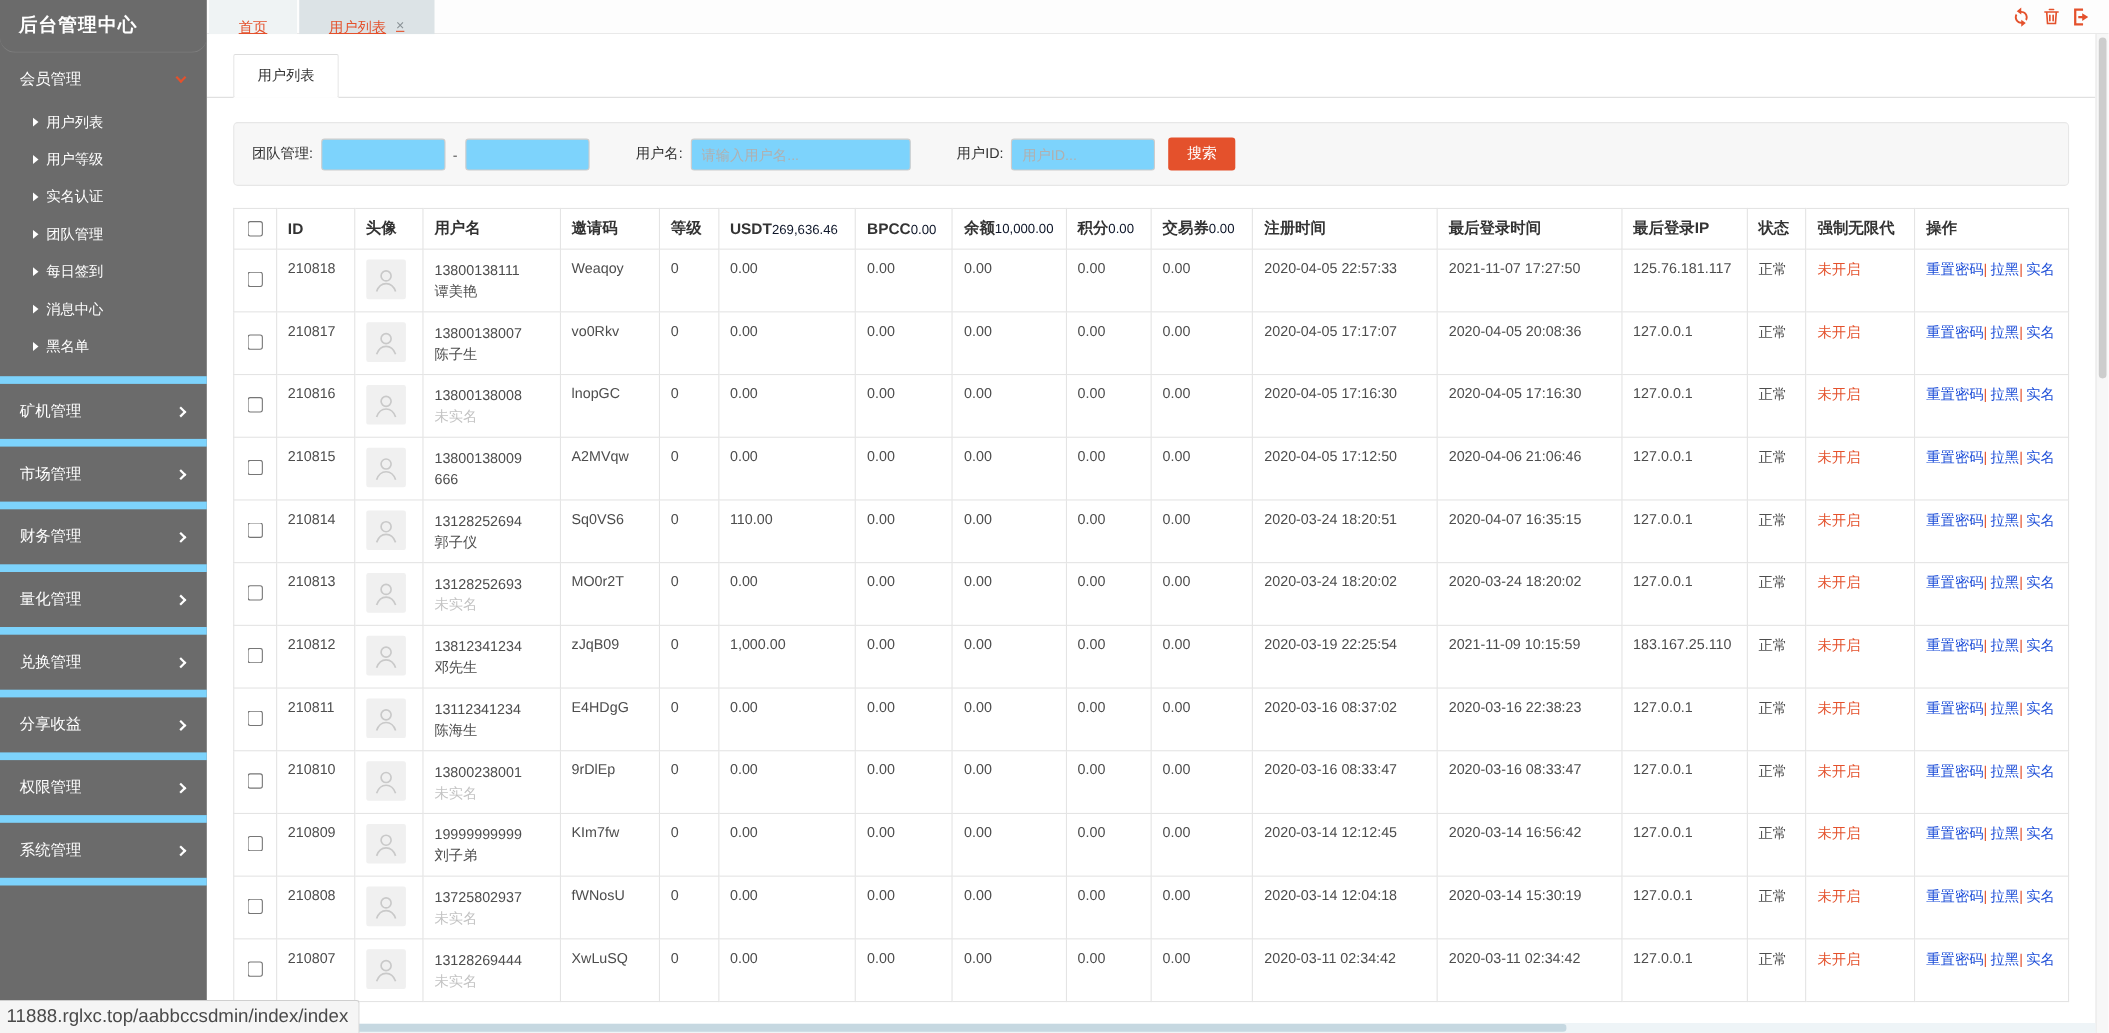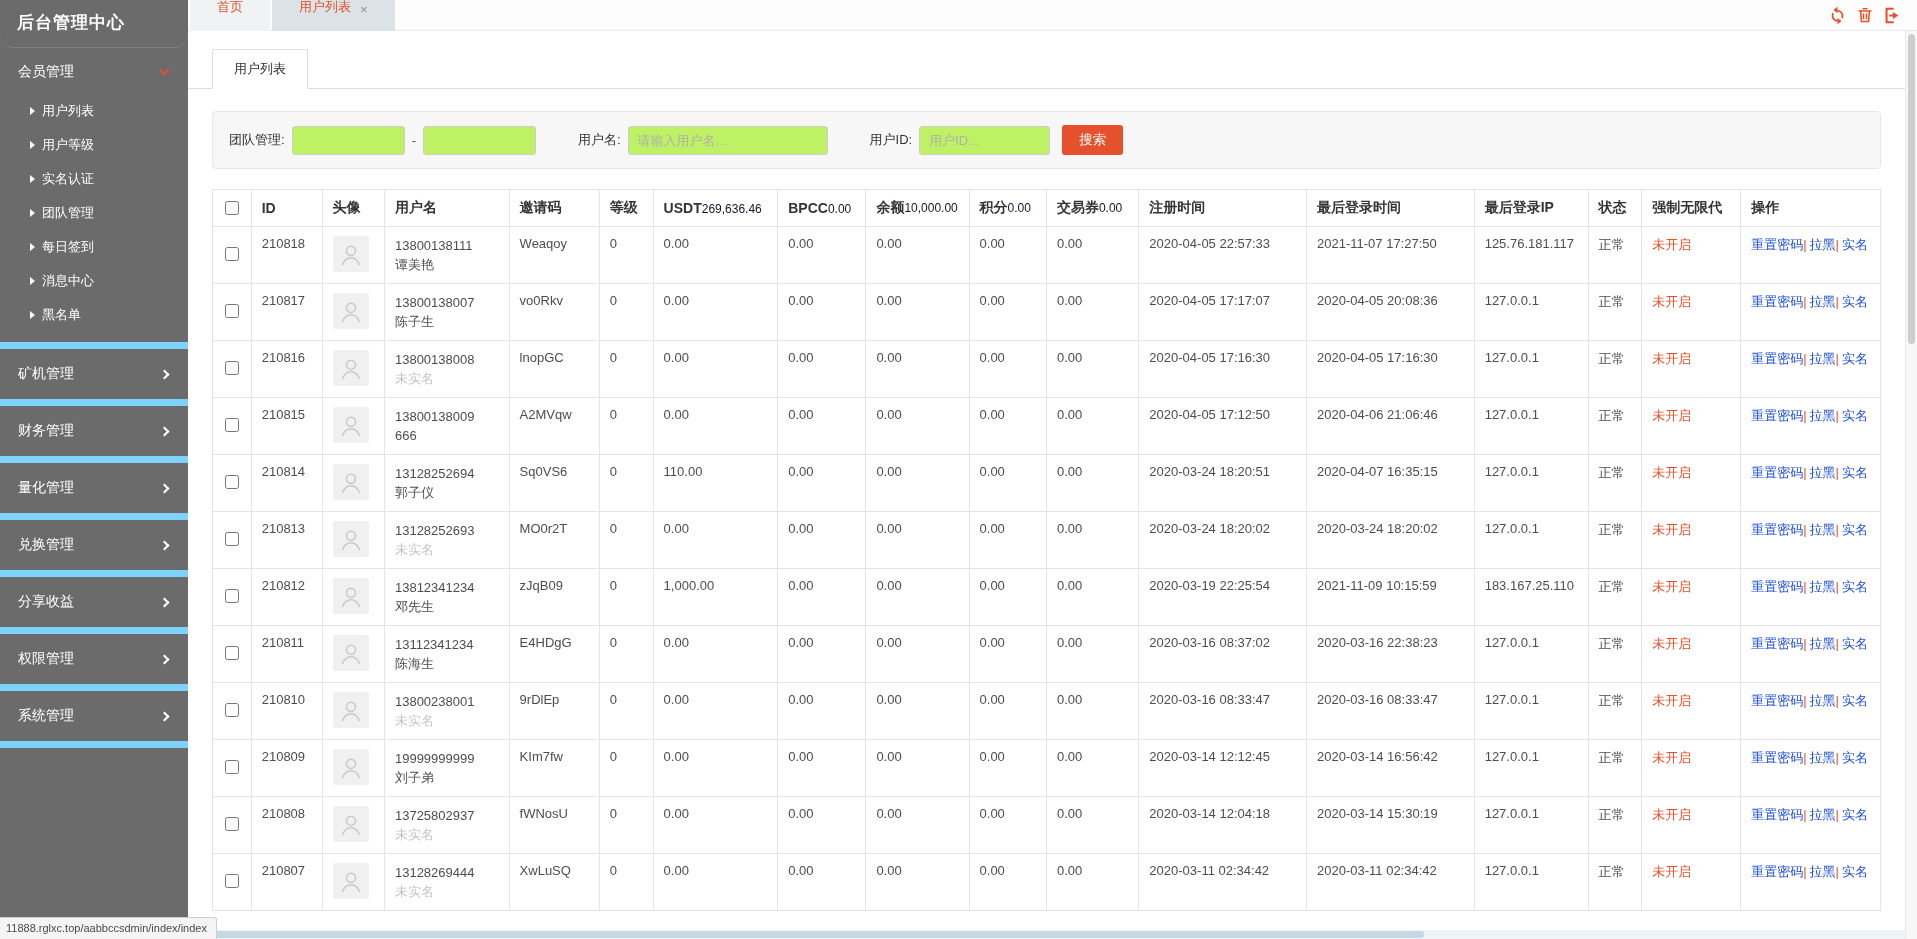--- a/index.html
+++ b/index.html
@@ -14,32 +14,32 @@
   .menu-group { border-bottom:7px solid #7dd3fc; }
   .menu-top { display:flex; align-items:center; justify-content:space-between; padding:16px 20px 16px 18px; font-size:14px; cursor:pointer; }
   .menu-top.first { padding:15px 20px 13px 18px; }
   .chev { width:7px; height:7px; border-top:2px solid #fff; border-right:2px solid #fff; transform:rotate(45deg); flex:0 0 auto; }
   .chev.open { border-color:#e4512c; transform:rotate(135deg); margin-top:-3px; }
   .submenu { padding-bottom:10px; }
   .submenu-item { padding:8px 10px 8px 30px; font-size:13px; cursor:pointer; display:flex; align-items:center; }
   .submenu-item .tri { width:0; height:0; border-left:5px solid #fff; border-top:4px solid transparent; border-bottom:4px solid transparent; margin-right:7px; flex:0 0 auto; }
   
   .topbar { position:absolute; left:188px; top:0; right:0; height:31px; background:#fdfdfd; border-bottom:1px solid #e9e9e9; display:flex; align-items:stretch; }
-  .nav-tab { display:flex; align-items:flex-end; padding:16px 27px; font-size:13px; color:#e4512c; background:#eff3f4; margin-left:2px; cursor:pointer; }
+  .nav-tab { display:flex; align-items:flex-start; padding:16px 27px; font-size:13px; color:#e4512c; background:#eff3f4; margin-left:2px; cursor:pointer;text-decoration:underline; }
   .nav-tab.active { background:#dce3e6; }
   .nav-tab .close-x { margin-left:9px; color:#8a9296; font-size:13px; line-height:1; }
   .topbar-icons { margin-left:auto; display:flex; align-items:center; gap:9px; padding-right:15px; }
   .topbar-icons svg { display:block; cursor:pointer; }
   
   .content { position:absolute; left:188px; top:31px; right:12px; bottom:0; background:#fff; }
   .page-tabs { padding:18px 24px 0; border-bottom:1px solid #ddd; }
   .page-tab { display:inline-block; background:#fff; border:1px solid #ddd; border-bottom:1px solid #fff; margin-bottom:-1px; padding:10px 21px; font-size:13px; color:#333; border-radius:2px 2px 0 0; cursor:pointer; }
   .search-panel { margin:22px 24px 0; background:#f7f7f7; border:1px solid #e7e7e7; border-radius:4px; padding:13px 16px; display:flex; align-items:center; }
   .search-panel label { font-size:13px; color:#333; margin-right:7px; white-space:nowrap; }
-  .search-panel input[type="text"] { height:29px; border:1px solid #ccc; border-radius:3px; background:#bef264; padding:0 9px; font-size:13px; color:#555; font-family:inherit; }
+  .search-panel input[type="text"] { height:29px; border:1px solid #ccc; border-radius:3px; background:#7dd3fc; padding:0 9px; font-size:13px; color:#555; font-family:inherit; }
   .search-panel input::placeholder { color:#b0b0b0; }
   .inp-date { width:113px; }
   .inp-user { width:200px; }
   .inp-id { width:131px; }
   .dash { margin:0 7px; color:#555; }
   .gap { width:42px; flex:0 0 auto; }
   .btn-search { margin-left:12px; height:30px; padding:0 17px; background:#e4512c; color:#fff; border:none; border-radius:3px; font-size:13.5px; font-family:inherit; cursor:pointer; }
   
   .table-wrap { margin:20px 24px 0 24px; }
   table { width:100%; border-collapse:collapse; table-layout:fixed; }
@@ -57,21 +57,21 @@
   .uname { line-height:19px; color:#4d4d4d; }
   .uname.muted { color:#c3c3c3; }
   td.force { color:#e4512c; }
   td.ops a { color:#1d4ed8; text-decoration:none; cursor:pointer; }
   .op-sep { color:#e4512c; margin:0 3px 0 0; }
   
   .v-scrollbar { position:absolute; right:0; top:31px; bottom:0; width:12px; background:#f7f7f7; border-left:1px solid #e8e8e8; z-index:3; }
   .v-thumb { position:absolute; left:2px; right:2px; top:3px; height:310px; background:#cdcdcd; border-radius:4px; }
   .h-scrollbar { position:absolute; left:188px; right:12px; bottom:0; height:9px; background:#eef4f7; z-index:4; }
   .h-thumb { position:absolute; left:0; top:1px; bottom:1px; width:72%; background:#c6d8e1; border-radius:3px; }
-  .statusbar { position:absolute; left:0; bottom:0; background:#f5f5f5; border:1px solid #cfcfcf; border-left:none; border-bottom:none; border-top-right-radius:3px; padding:4px 9px 5px 6px; font-size:11px; color:#4a4a4a; z-index:9; }
+  .statusbar { position:absolute; left:0; bottom:0; background:#f5f5f5; border:1px solid #cfcfcf; border-left:none; border-bottom:none; border-top-right-radius:3px; padding:4px 9px 5px 6px; font-size:17px; color:#4a4a4a; z-index:9; }
 </style>
 </head>
 <body>
 
 <div class="sidebar">
   <div class="sidebar-title">后台管理中心</div>
 
   <div class="menu-group">
     <div class="menu-top first">
       <span>会员管理</span>
@@ -105,20 +105,26 @@
       <div class="submenu-item">
           <span class="tri"></span>
           <span>黑名单</span>
         </div>
     </div>
   </div>
 
   <div class="menu-group">
       <div class="menu-top">
         <span>矿机管理</span>
+        <span class="chev"></span>
+      </div>
+    </div>
+  <div class="menu-group">
+      <div class="menu-top">
+        <span>市场管理</span>
         <span class="chev"></span>
       </div>
     </div>
   <div class="menu-group">
       <div class="menu-top">
         <span>财务管理</span>
         <span class="chev"></span>
       </div>
     </div>
   <div class="menu-group">

